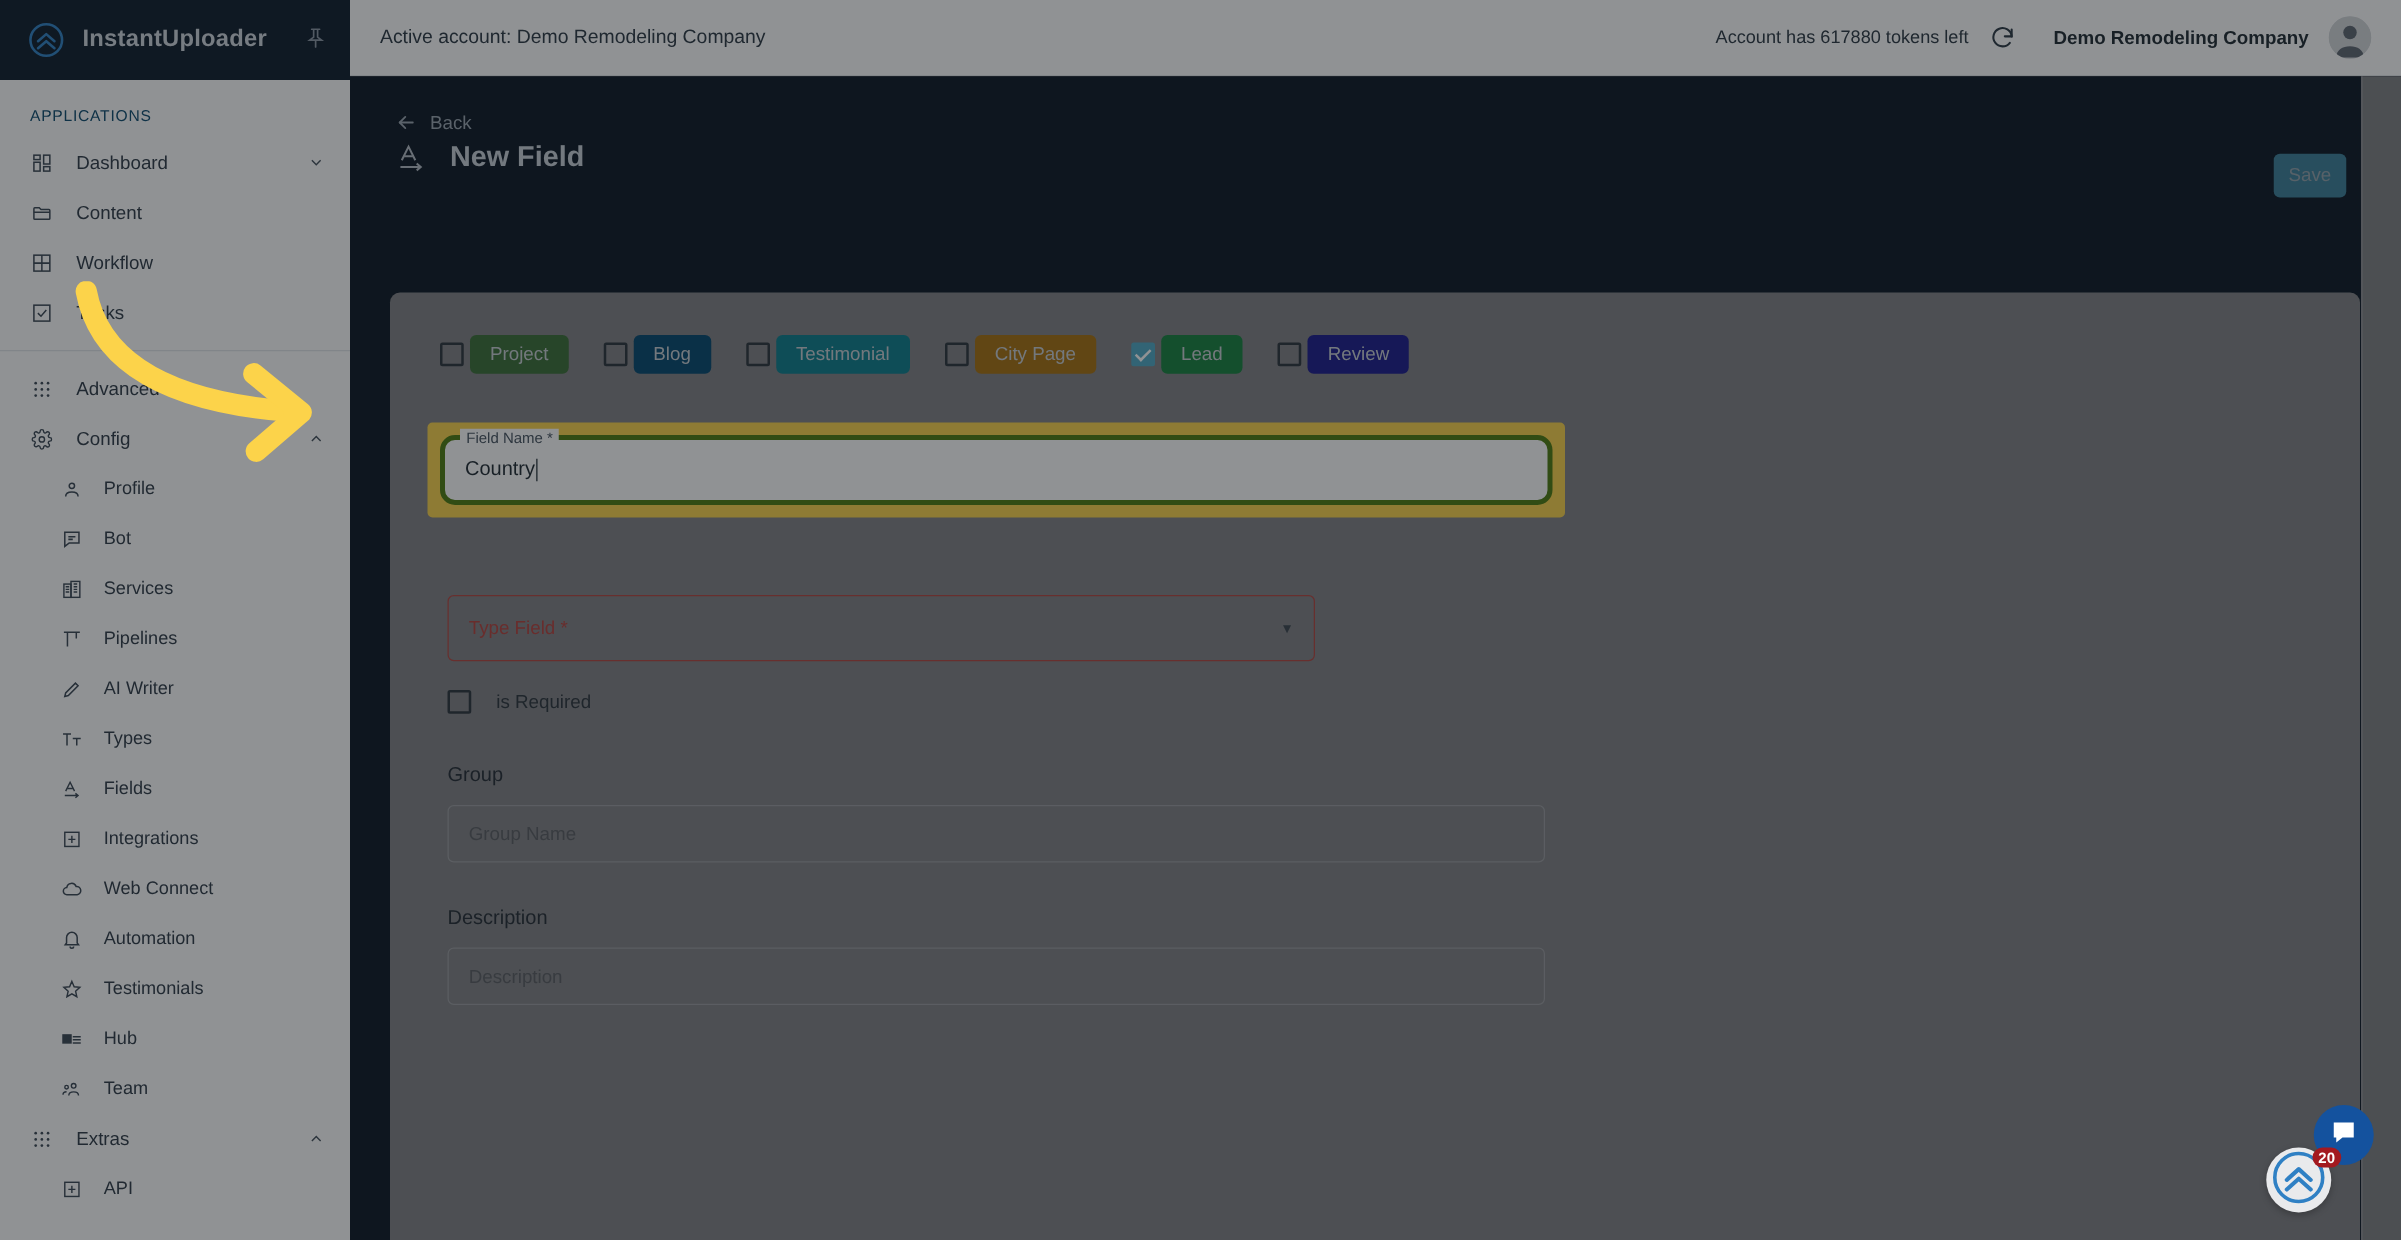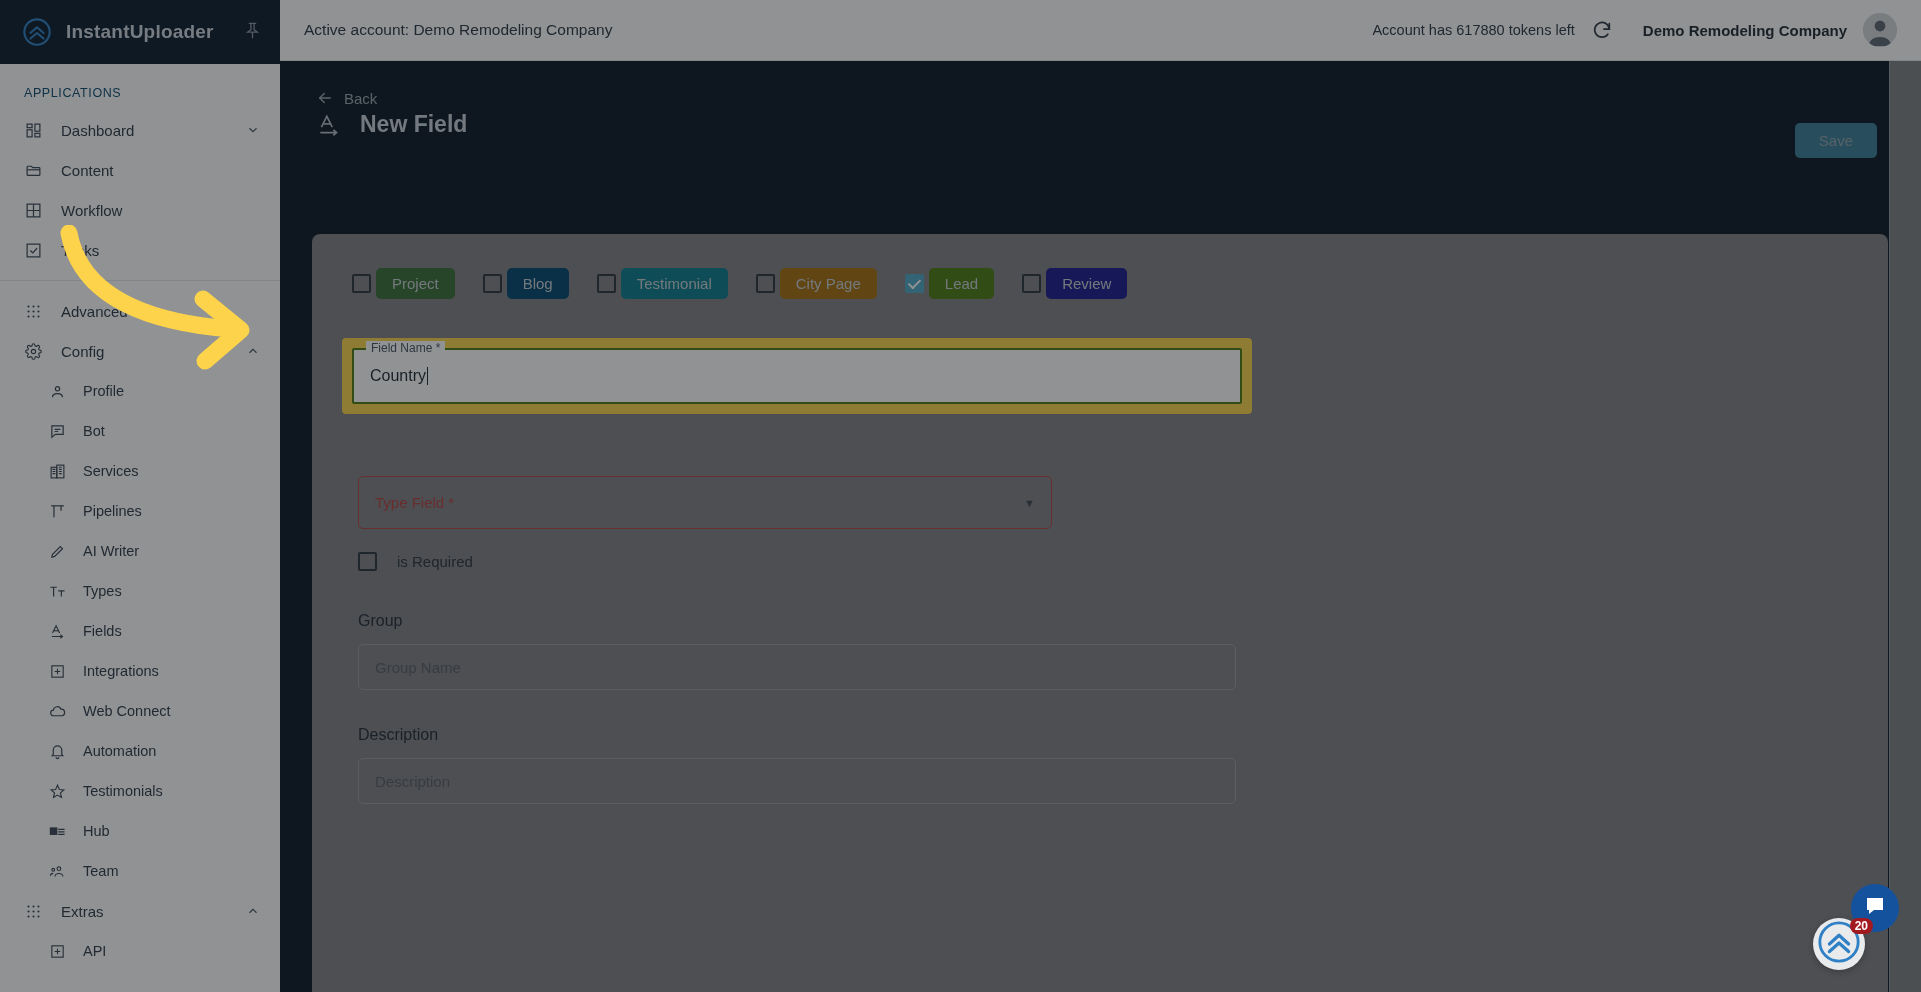--- a/index.html
+++ b/index.html
@@ -87,21 +87,21 @@
   }
   .back-arrow { width: 18px; height: 18px; }
   .title-row { display: flex; align-items: center; gap: 18px; }
   .title-ico { width: 26px; height: 26px; color: #b3bcc5; }
   .page-title { font-size: 23px; font-weight: bold; color: #c8d0d8; }
 
   .save-btn {
     position: absolute; top: 62px; right: 44px;
     background: #3b7f99; color: #93a3ad;
     border: none; border-radius: 5px;
-    padding: 9px 24px; font-size: 15px;
+    padding: 9px 12px; font-size: 15px;
     font-family: "Liberation Sans", sans-serif;
     cursor: pointer;
   }
 
   
   .card {
     position: absolute; top: 173px; left: 32px; right: 33px; bottom: -40px;
     background: #808184;
     border-radius: 8px;
     padding: 34px 40px;
@@ -127,21 +127,21 @@
     font-size: 15px; color: #c9cfd4; white-space: nowrap;
     cursor: pointer;
   }
 
   
   .highlight-wrap {
     position: absolute; left: 30px; top: 104px; width: 910px;
     background: #fcd34a; border-radius: 4px; padding: 10px;
   }
   .fieldname-box {
-    background: #ffffff; border: 2px solid #4d7c0f; border-radius: 2px;
+    background: #ffffff; border: 4px solid #4d7c0f; border-radius: 12px;
     height: 56px; position: relative; padding: 0 16px;
     display: flex; align-items: center;
   }
   .fieldname-legend {
     position: absolute; top: -9px; left: 12px;
     background: #ffffff; padding: 0 5px;
     font-size: 12px; color: #45525f;
   }
   .fieldname-value { font-size: 16px; color: #1d2830; }
   .caret {
@@ -540,21 +540,21 @@
           <div class="tag-group">
             <span class="cbx"></span>
             <span class="tag" style="background:#0b7e8c">Testimonial</span>
           </div>
           <div class="tag-group">
             <span class="cbx"></span>
             <span class="tag" style="background:#a7700e">City Page</span>
           </div>
           <div class="tag-group">
             <span class="cbx checked"></span>
-            <span class="tag" style="background:#4d7c0f">Lead</span>
+            <span class="tag" style="background:#15803d">Lead</span>
           </div>
           <div class="tag-group">
             <span class="cbx"></span>
             <span class="tag" style="background:#1a1a8c">Review</span>
           </div>
         </div>
 
         <div class="highlight-wrap">
           <div class="fieldname-box">
             <span class="fieldname-legend">Field Name *</span>

